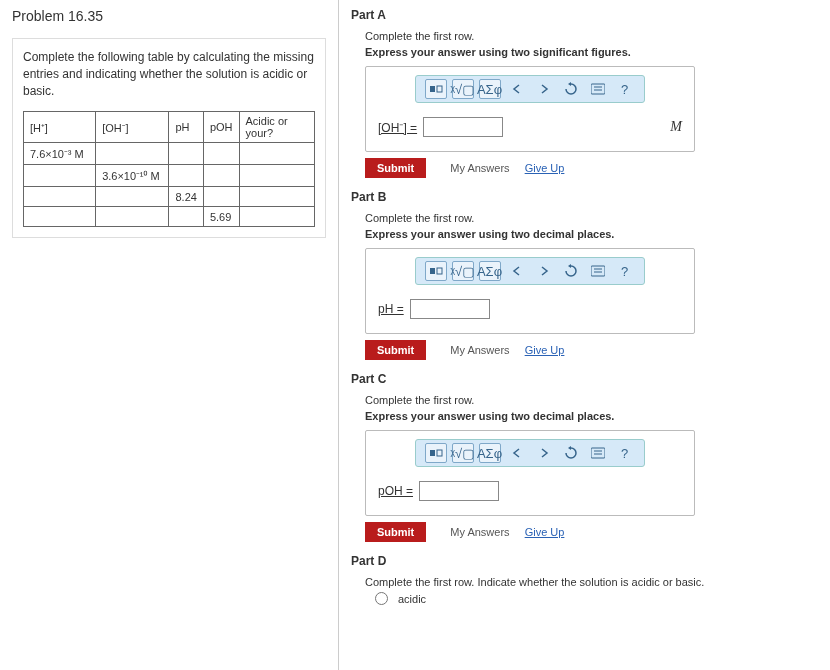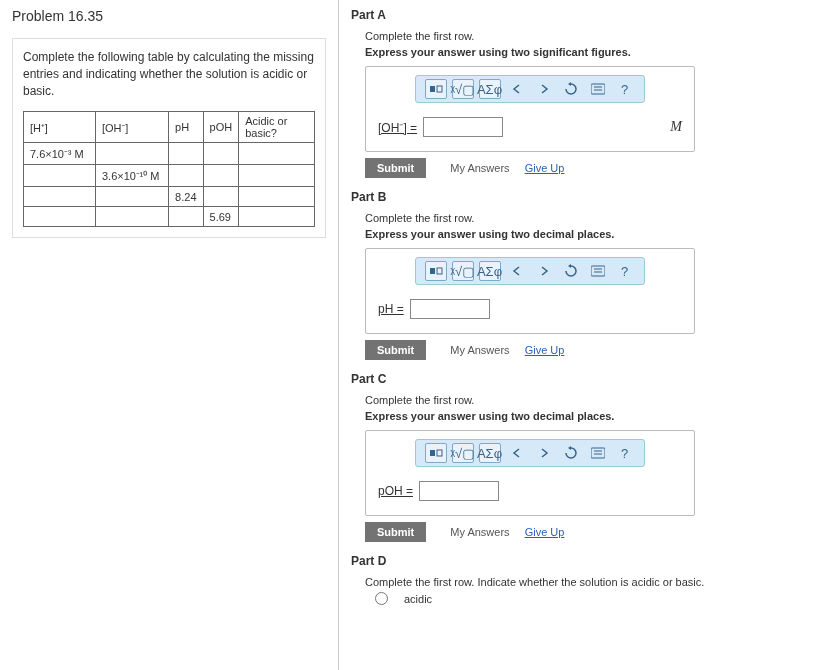--- a/index.html
+++ b/index.html
@@ -115,21 +115,21 @@
     }
     .answer-row .unit { margin-left: auto; font-style: italic; font-family: 'Times New Roman', serif; font-size: 14px; }
     .submit-row {
       display: flex;
       align-items: center;
       gap: 24px;
       margin-left: 14px;
       margin-bottom: 10px;
     }
     .submit-btn {
-      background: #737373;
+      background: #b91c1c;
       color: #fff;
       font-weight: bold;
       font-size: 11px;
       border: none;
       padding: 4px 12px;
       cursor: pointer;
     }
     .link-group {
       font-size: 11px;
     }
@@ -138,39 +138,39 @@
       color: #2a62b5;
       text-decoration: underline;
       font-weight: normal;
       cursor: pointer;
     }
     .radio-row {
       margin: 4px 0 0 24px;
       font-size: 11px;
       display: flex;
       align-items: center;
-      gap: 16px;
+      gap: 10px;
     }
     .radio-row input { margin: 0; }
   </style>
 </head>
 <body>
 
 <div class="left-panel">
   <div class="problem-title">Problem 16.35</div>
   <div class="prompt-box">
     <div class="prompt-text">Complete the following table by calculating the missing entries and indicating whether the solution is acidic or basic.</div>
     <table class="data">
       <tbody>
           <tr>
         <th class="col-h">[H⁺]</th>
         <th class="col-oh">[OH⁻]</th>
         <th class="col-ph">pH</th>
         <th class="col-poh">pOH</th>
-        <th class="col-ab">Acidic or basic?</th>
+        <th class="col-ab">Acidic or your?</th>
       </tr>
       <tr>
         <td>7.6×10⁻³ M</td>
         <td></td>
         <td></td>
         <td></td>
         <td></td>
       </tr>
       <tr>
         <td></td>

